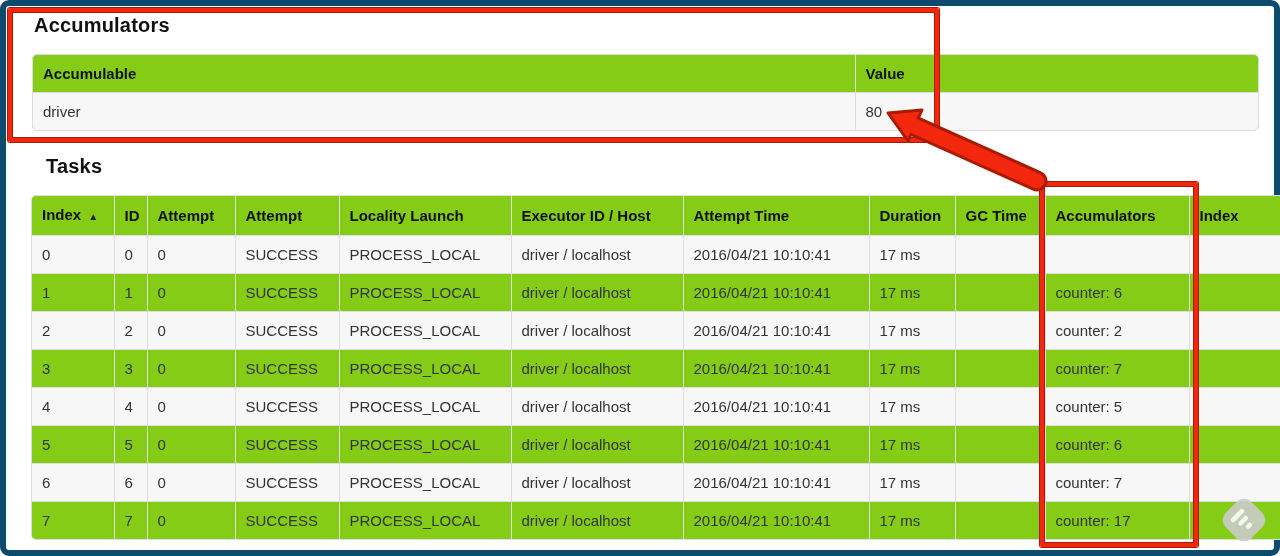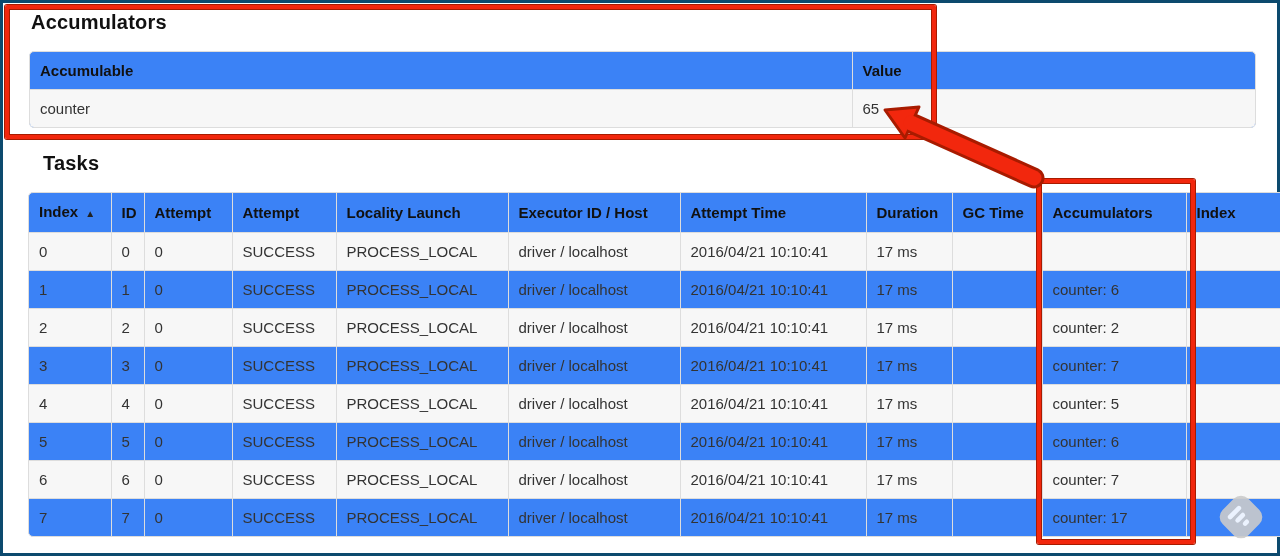--- a/index.html
+++ b/index.html
@@ -6,37 +6,37 @@
   html, body { background: #ffffff; }
   body {
     width: 1280px; height: 556px;
     font-family: "Liberation Sans", sans-serif;
     color: #2e2e2e;
     position: relative;
     overflow: hidden;
   }
   .frame {
     position: absolute; left: 0; top: 0; width: 1280px; height: 556px;
-    border: 3px solid #0c4a6e; border-radius: 0;
+    border: 6px solid #0c4a6e; border-radius: 9px;
     background: #ffffff;
   }
   h2.section-heading {
     position: absolute;
     font-size: 20px; font-weight: bold; color: #111111;
     letter-spacing: 0.2px;
   }
   #accumulators-heading { left: 28px; top: 8px; }
   #tasks-heading { left: 40px; top: 149px; }
 
   .tbl-wrap {
     position: absolute;
     border: 1px solid #dddddd;
     border-radius: 5px;
     overflow: hidden;
-    background: #3b82f6;
+    background: #84cc16;
   }
   #acc-table-wrap { left: 26px; top: 48px; width: 1227px; }
   #tasks-table-wrap { left: 25px; top: 189px; width: 1260px; }
 
   table { border-collapse: collapse; width: 100%; table-layout: fixed; }
   th, td {
     padding: 8px 10px;
     font-size: 15px;
     line-height: 21px;
     text-align: left;
@@ -84,22 +84,22 @@
           <col>
         </colgroup>
       <thead>
         <tr>
           <th>Accumulable</th>
           <th>Value</th>
         </tr>
       </thead>
       <tbody>
         <tr>
-          <td>counter</td>
-          <td>65</td>
+          <td>driver</td>
+          <td>80</td>
         </tr>
       </tbody>
     </table>
   </div>
 
   <h2 class="section-heading" id="tasks-heading">Tasks</h2>
 
   <div class="tbl-wrap" id="tasks-table-wrap">
     <table>
       <colgroup>

